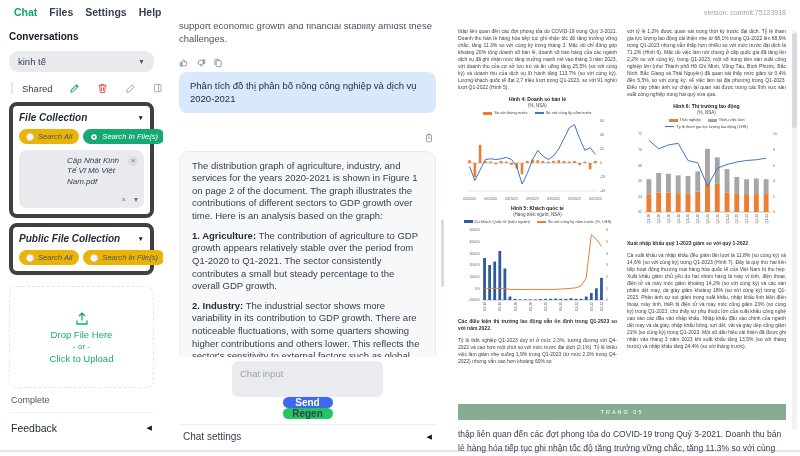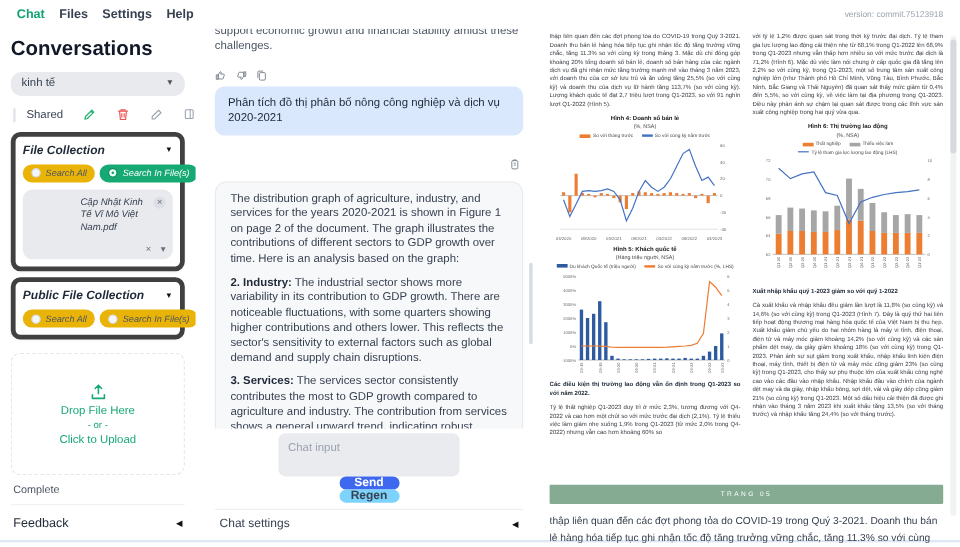--- a/index.html
+++ b/index.html
@@ -6,21 +6,21 @@
   html,body { width:800px; height:456px; overflow:hidden; background:#fff;
     font-family:"Liberation Sans","DejaVu Sans",sans-serif; color:#374151; }
   
   .topbar { height:24px; display:flex; align-items:center; gap:12px; padding:0 14px; }
   .topbar .nav { font-size:10.5px; font-weight:700; color:#374151; cursor:pointer; }
   .topbar .nav.active { color:#12a370; }
   .version { margin-left:auto; font-size:7px; color:#9aa3af; }
   .main { display:flex; height:428px; border-bottom:2px solid #dfe7f2; }
   
   .sidebar { width:163px; padding:4px 9px; display:flex; flex-direction:column; gap:5px; overflow:hidden; }
-  .sb-title { font-size:17px; font-weight:700; color:#111827; margin:3px 0 4px; }
+  .sb-title { font-size:10px; font-weight:700; color:#111827; margin:3px 0 4px; }
   .select-pill { background:#e8eaee; border-radius:9px; height:21px; display:flex; align-items:center;
     padding:0 9px; font-size:9.5px; color:#374151; }
   .select-pill .caret { margin-left:auto; font-size:7px; color:#555; }
   .shared-row { display:flex; align-items:center; gap:9px; padding:4px 2px 2px; }
   .checkbox { width:12px; height:12px; border:1px solid #e1e4e9; border-radius:3px; background:#fbfbfc; }
   .shared-row label { font-size:9.5px; color:#374151; }
   .icon-btn { width:14px; height:14px; display:inline-flex; align-items:center; justify-content:center; margin-left:6px; }
   .card { border:4px solid #404040; border-radius:8px; padding:6px; box-shadow:0 1px 2px rgba(0,0,0,.04);font-style:italic; }
   .sec-head { display:flex; align-items:center; justify-content:space-between; }
   .sec-head span { font-size:10px; font-weight:700; color:#1f2937; }
@@ -60,21 +60,21 @@
     font-size:9.5px; color:#374151; line-height:1.33; }
   .ai-bubble p { margin:0 0 7px; }
   .ai-bubble b { color:#1f2937; }
   .chat-scroll { position:absolute; right:0; top:195px; width:3px; height:68px; background:#d8dbe0; border-radius:2px; }
   .input-row { display:flex; gap:0; padding:4px 8px 3px; align-items:center;flex-direction:column; }
   .input-row textarea { flex:1; background:#e9ebee; border:none; border-radius:6px; height:33px;
     font-size:9.5px; padding:7px 8px; resize:none; font-family:inherit; color:#374151; outline:none; }
   .input-row textarea::placeholder { color:#9ca3af; }
   .btn { border:none; border-radius:6px; font-size:10px; font-weight:700; width:50px; cursor:pointer; }
   .btn.send { background:#3e68f0; color:#fff; }
-  .btn.regen { background:#7dd3fc; color:#374151; }
+  .btn.regen { background:#22c55e; color:#374151; }
   .settings-bar { display:flex; align-items:center; justify-content:space-between; margin:2px 8px 0;
     padding:6px 4px 4px; border-top:1px solid #eceef1; font-size:10px; color:#374151; }
   .settings-bar .caret { font-size:7px; color:#111; }
   
   .pdf { width:352px; flex:none; position:relative; padding:4px 14px 0 10px; }
   .cols { display:flex; gap:10px; height:370px; overflow:hidden; }
   .col { flex:1; min-width:0; font-size:5px; line-height:1.4; color:#3a3f45; text-align:justify; }
   .col p { margin:0 0 5px; }
   .doc-bold { font-weight:700; color:#1f2937; }
   .fig { margin:2px 0 4px; }
@@ -232,20 +232,21 @@
         <span>
           <svg width="10" height="10" viewBox="0 0 16 16">
               <rect x="4" y="3" width="8" height="11" rx="1.5" fill="none" stroke="#6b7280" stroke-width="1.1"></rect>
               <path d="M6 3V2h4v1M6.5 6.5h3M6.5 9h3" fill="none" stroke="#6b7280" stroke-width="1"></path>
             </svg>
         </span>
       </div>
 
       <div class="ai-bubble">
         <p><b></b><span>The distribution graph of agriculture, industry, and services for the years 2020-2021 is shown in Figure 1 on page 2 of the document. The graph illustrates the contributions of different sectors to GDP growth over time. Here is an analysis based on the graph:</span></p>
+        <p><b>1. Agriculture:</b><span> The contribution of agriculture to GDP growth appears relatively stable over the period from Q1-2020 to Q1-2021. The sector consistently contributes a small but steady percentage to the overall GDP growth.</span></p>
         <p><b>2. Industry:</b><span> The industrial sector shows more variability in its contribution to GDP growth. There are noticeable fluctuations, with some quarters showing higher contributions and others lower. This reflects the sector's sensitivity to external factors such as global demand and supply chain disruptions.</span></p>
         <p><b>3. Services:</b><span> The services sector consistently contributes the most to GDP growth compared to agriculture and industry. The contribution from services shows a general upward trend, indicating robust growth in this sector. This is likely driven by increased domestic demand and a recovery in international tourism.</span></p>
 
       </div>
       <div class="chat-scroll"></div>
     </div>
 
     <div class="input-row">
       <textarea placeholder="Chat input" style=""></textarea>
       <button class="btn send">Send</button>

